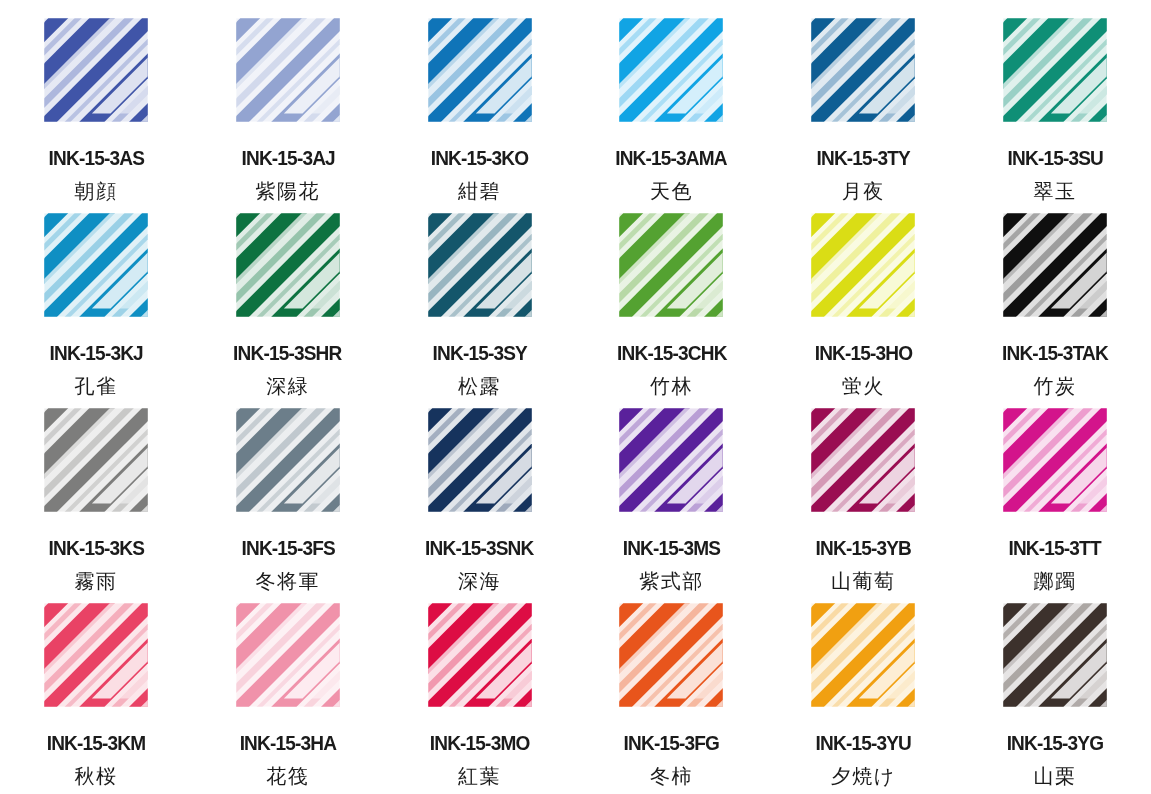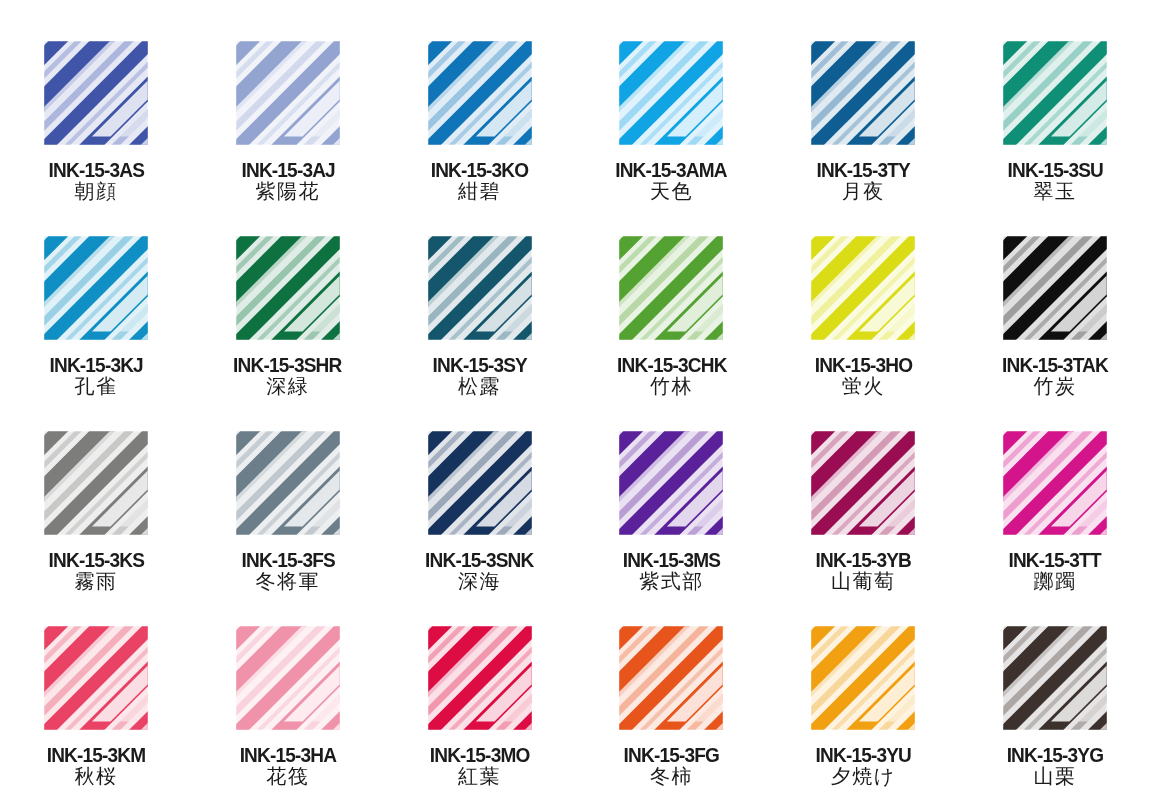--- a/index.html
+++ b/index.html
@@ -24,21 +24,21 @@
     grid-template-columns: repeat(6, 1fr);
     grid-template-rows: repeat(4, 1fr);
     padding: 6px 0 8px 0;
   }
 
   .swatch-cell {
     position: relative;
     display: flex;
     flex-direction: column;
     align-items: center;
-    justify-content: flex-end;
+    justify-content: space-between;
     padding-top: 6px;
   }
 
   .swatch-chip {
     width: 116px;
     height: 116px;
     display: block;
     overflow: visible;
   }
 

